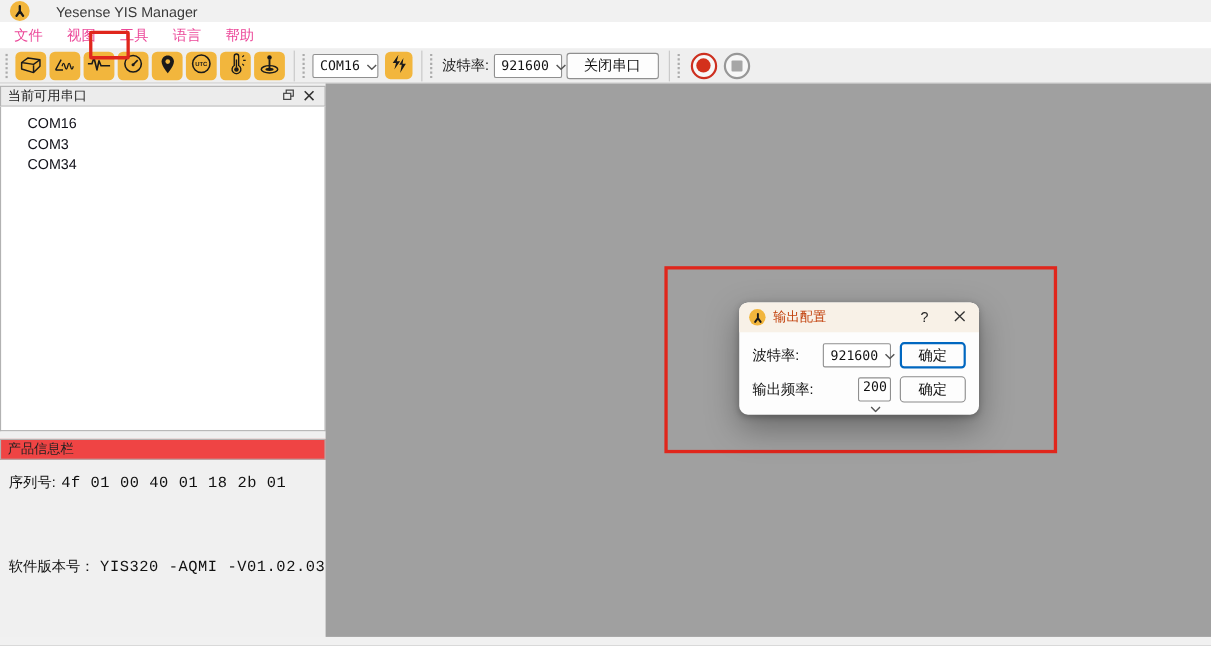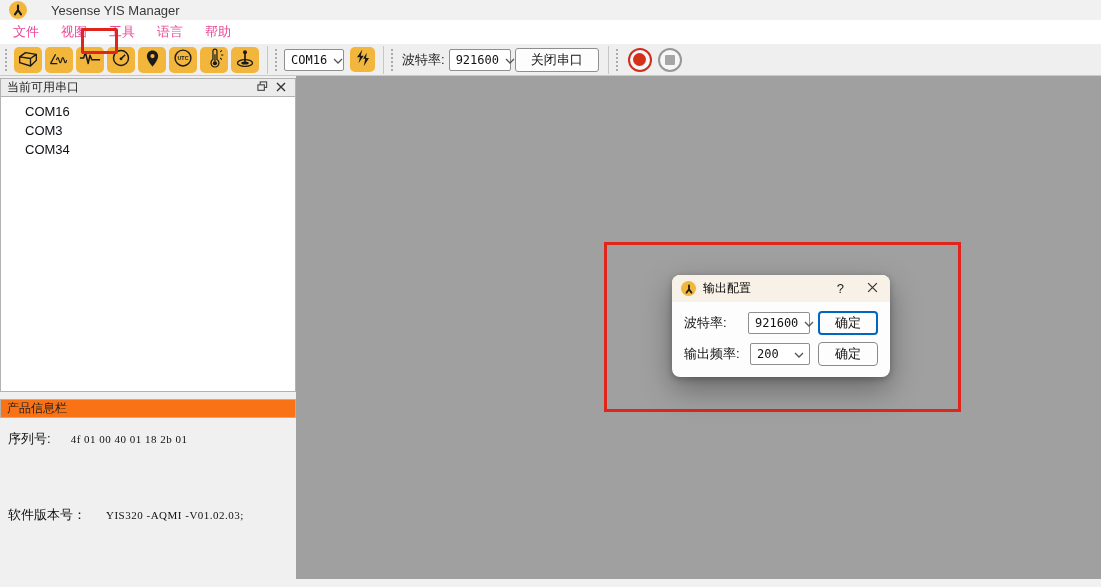--- a/index.html
+++ b/index.html
@@ -40,43 +40,43 @@
   
   .content { display:flex; height:503px; }
   .leftpanel { width:296px; background:#f0f0f0; padding:2px 0 0 0; display:flex; flex-direction:column; }
   .dock-header { height:19px; background:#ececec; border:1px solid #b2b2b2; display:flex; align-items:center;
     padding:0 5px 0 6px; font-size:12px; color:#222; flex:0 0 auto; }
   .dock-header .spacer { flex:1; }
   .dock-icon-btn { background:none; border:none; padding:1px 4px; display:flex; align-items:center; cursor:pointer; }
   .ports-list { height:295px; background:#ffffff; border:1px solid #b2b2b2; border-top:none; padding-top:5px; overflow:hidden; }
   .port-item { padding:1px 6px 1px 24px; line-height:17px; font-size:13px; color:#101018; cursor:pointer; }
   .splitter { height:7px; flex:0 0 auto; }
-  .info-header { background:#f97316; }
+  .info-header { background:#ef4444; }
   .info-body { flex:1; padding:12px 8px 0 8px; font-size:13px; color:#111; }
   .info-line { display:flex; align-items:baseline; white-space:nowrap; }
   .info-line.version { margin-top:58px; }
-  .mono { font-family:Liberation Serif, serif; font-size:11px; margin-left:20px; letter-spacing:0.5px; }
+  .mono { font-family:Liberation Mono, monospace; font-size:14px; margin-left:5px; letter-spacing:0.5px; }
   
   .main { flex:1; background:#a0a0a0; position:relative; }
   .dialog-annotation { position:absolute; left:308px; top:166px; width:357px; height:170px;
     border:3px solid #e0261c; pointer-events:none; z-index:5; }
   
   .dialog { position:absolute; left:376px; top:199px; width:218px; height:102px; border-radius:8px;
     background:#fdfdfd; box-shadow:0 12px 30px rgba(0,0,0,0.35), 0 2px 6px rgba(0,0,0,0.25); z-index:6; }
   .dialog-titlebar { height:27px; background:#f8f1e7; border-radius:8px 8px 0 0; display:flex; align-items:center;
     padding:0 10px 0 9px; gap:7px; }
-  .dialog-title { font-size:12px; color:#000000; }
+  .dialog-title { font-size:12px; color:#c2410c; }
   .dlg-logo { width:15px; height:15px; border-radius:50%; background:#f2b63d; display:flex; align-items:center; justify-content:center; }
   .dlg-help { margin-left:auto; background:none; border:none; font-size:13px; color:#222; padding:0 6px; cursor:pointer; }
   .dlg-close { background:none; border:none; padding:0 2px 0 10px; display:flex; align-items:center; cursor:pointer; }
   .dialog-body { padding:9px 12px 0 12px; display:flex; flex-direction:column; gap:7px; }
   .drow { display:flex; align-items:center; }
   .dlabel { flex:1; font-size:13px; color:#111; }
   .dcombo { width:62px; height:22px; justify-content:space-between; }
-  .dcombo.small { width:60px; }
+  .dcombo.small { width:30px;flex-direction:column; }
   .ok-btn { width:60px; height:24px; border-radius:4px; background:#fdfdfd; font-size:13px; color:#111;
     display:flex; align-items:center; justify-content:center; margin-left:8px; cursor:pointer;
     border:1px solid #8a8a8a; font-family:"Liberation Sans", sans-serif; }
   .ok-btn.primary { border:2px solid #0067c0; }
 </style>
 </head>
 <body>
 
 <div class="titlebar">
   <span class="logo-badge">

